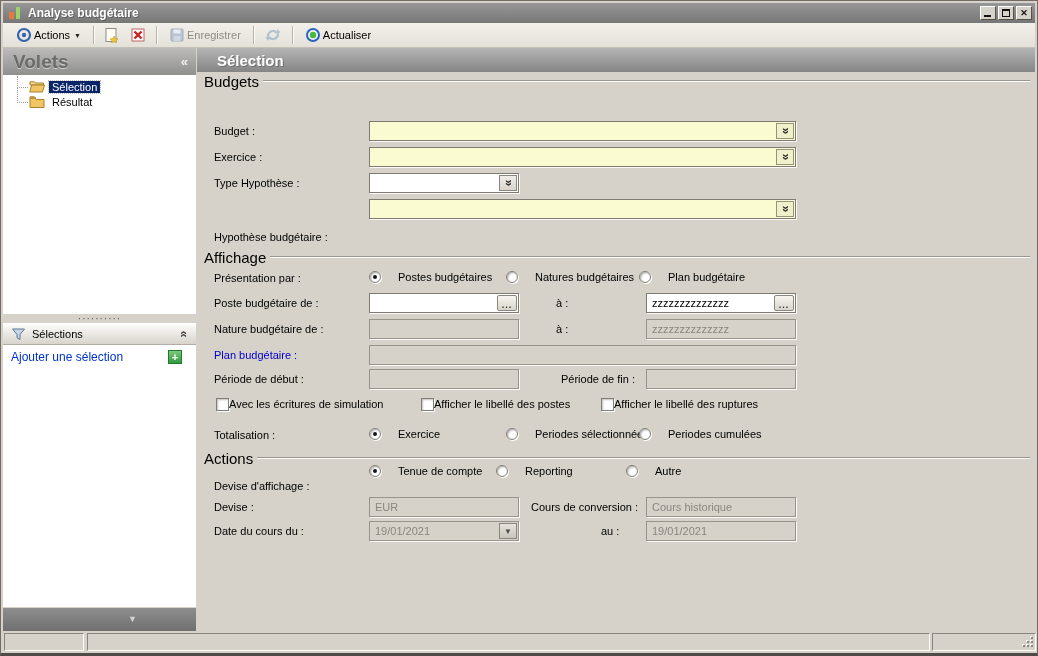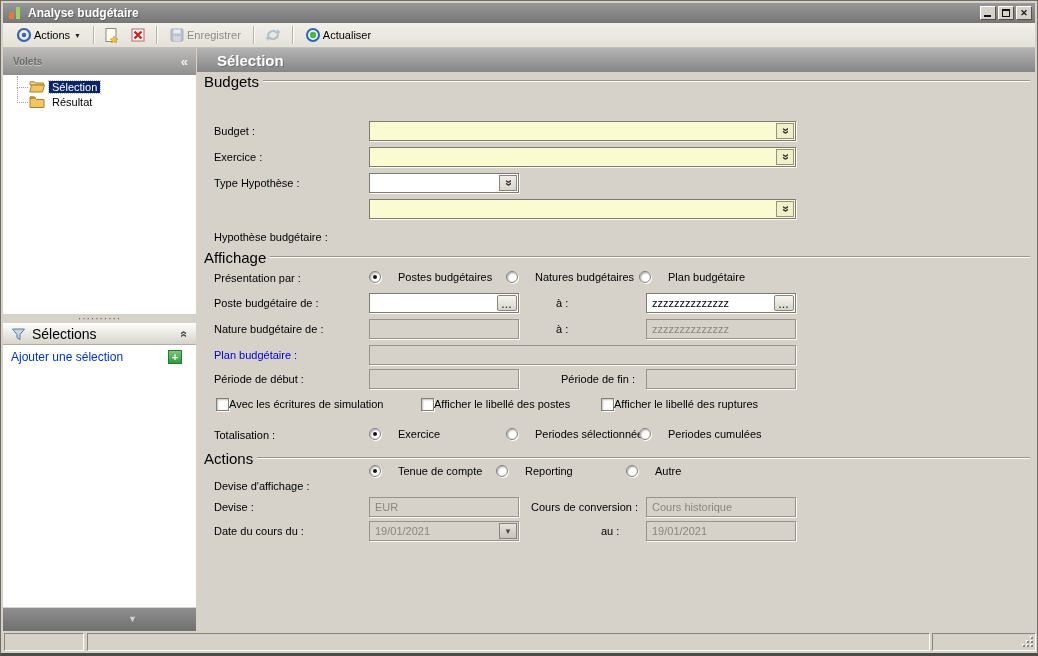--- a/index.html
+++ b/index.html
@@ -34,21 +34,21 @@
   .tbtn .lbl11 { font-size:11px; }
   .tbtn.disabled .lbl11 { color:#908c84; }
   .tsep { width:1px; height:18px; background:#b6b2a9; box-shadow:1px 0 0 #fbfaf7; margin:0 5px; }
   .drop-arrow { font-size:7px; color:#222; margin-left:2px; }
 
   
   .sidebar { position:absolute; left:2px; top:47px; width:193px; height:584px;
              display:flex; flex-direction:column; background:#d6d2ca; }
   .volets-header { height:27px; background:linear-gradient(180deg,#bdbcba,#8f8f8d);
                    display:flex; align-items:center; padding:0 8px 0 10px; }
-  .volets-header .vtitle { font-size:10px; font-weight:bold; color:#6b6b6b;
+  .volets-header .vtitle { font-size:19px; font-weight:bold; color:#6b6b6b;
                            text-shadow:0 1px 0 #cdcdcb; flex:1; }
   .chev-left { color:#f2f2f2; font-weight:bold; font-size:13px; }
   .bar-22 { height:22px; background:linear-gradient(180deg,#fdfcfa,#d8d4cc);
             border-top:1px solid #fff; border-bottom:1px solid #b2aea5;
             display:flex; align-items:center; padding:0 8px; gap:6px; }
   .bar-22 .bar-label { flex:1; font-size:11px; }
   .chev-up { display:inline-block; transform:rotate(90deg); font-weight:bold;
              font-size:12px; color:#4a4a4a; }
   .tree { height:239px; background:#fff; position:relative; }
   .tree-row { position:absolute; left:8px; display:flex; align-items:center; height:15px; }
@@ -216,21 +216,21 @@
         <span class="tree-label">Résultat</span>
       </div>
     </div>
     <div class="splitterH">
       <span>··········</span>
     </div>
     <div class="bar-22">
       <svg width="15" height="14" viewBox="0 0 15 14">
         <polygon points="1.5,2 13.5,2 9,7.5 9,12.5 6,10.8 6,7.5" fill="#c8d4e4" stroke="#5a7a9a"></polygon>
       </svg>
-      <span class="bar-label" style="font-size:14px;">Sélections</span>
+      <span class="bar-label" style="font-size:11px;">Sélections</span>
       <span class="chev-up">«</span>
     </div>
     <div class="add-row">
       <span class="add-link">Ajouter une sélection</span>
       <span class="plus-btn">+</span>
     </div>
     <div class="side-fill"></div>
     <div class="bottom-bar">
       <span class="bb-chev">▼</span>
     </div>

